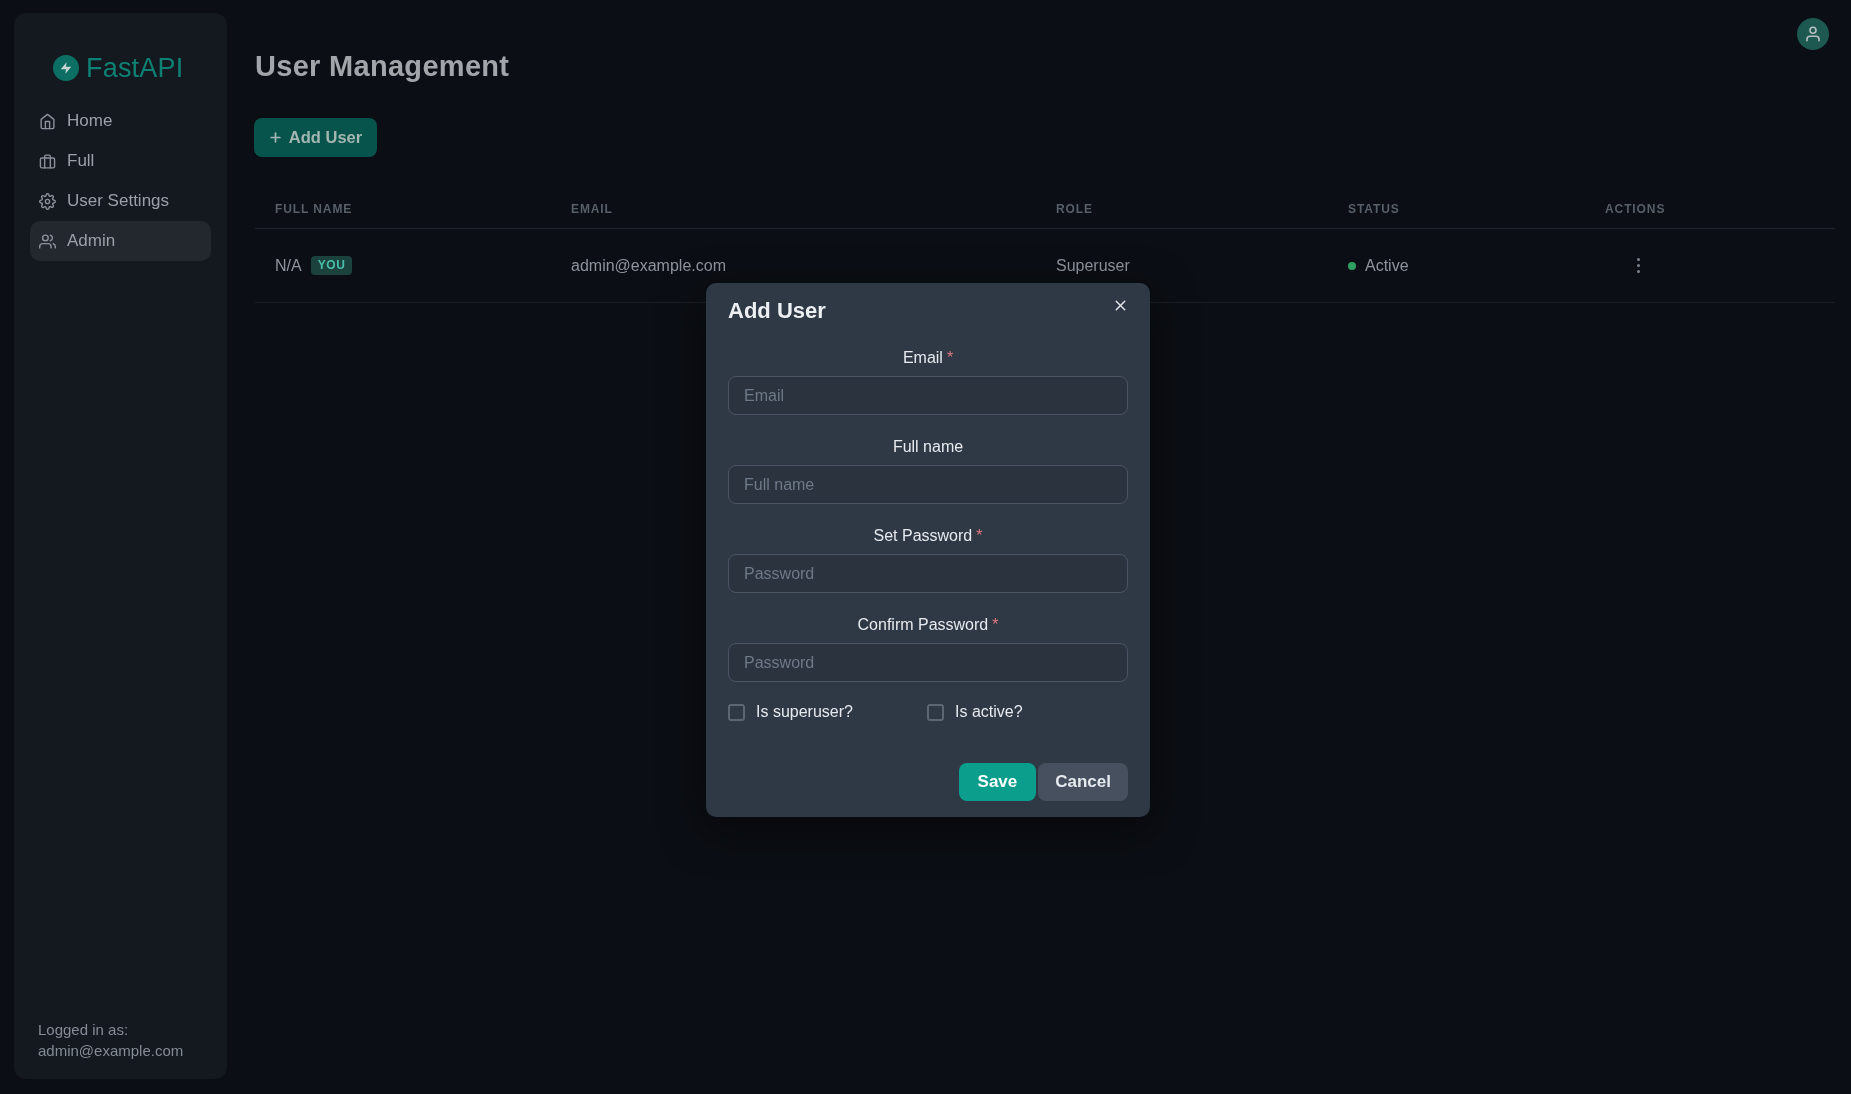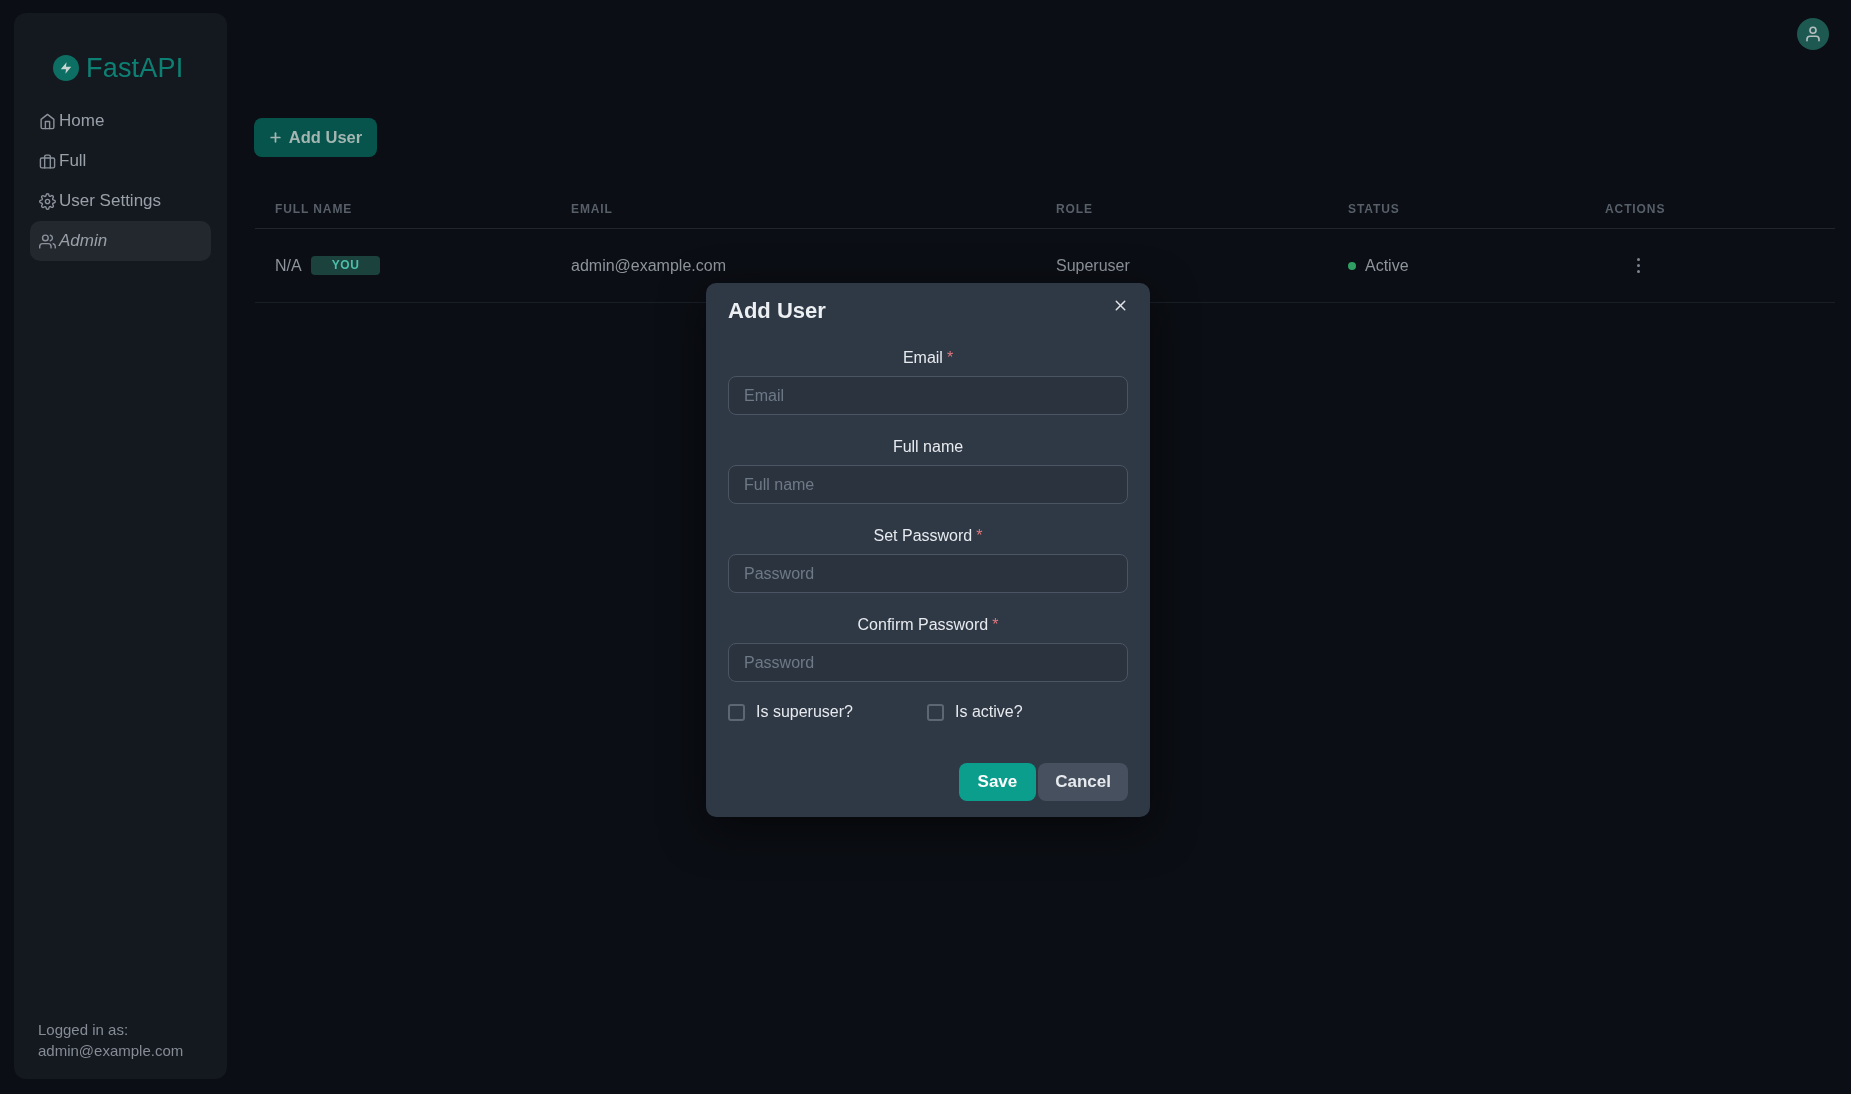--- a/index.html
+++ b/index.html
@@ -22,24 +22,24 @@
     display:flex; align-items:center; gap:7px;
   }
   .logo-circle {
     width:26px; height:26px; border-radius:50%; background:#0d6f64;
     display:flex; align-items:center; justify-content:center; color:#c8d4d2;
   }
   .logo-text { font-size:27px; font-weight:500; color:#0d8074; letter-spacing:0.2px; }
   .nav { position:absolute; left:0; top:88px; width:100%; }
   .nav-item {
     height:40px; margin:0 16px; padding-left:9px; border-radius:10px;
-    display:flex; align-items:center; gap:3px;
+    display:flex; align-items:center; gap:11px;
     color:#9aa0a8; font-size:17px; cursor:pointer;
   }
-  .nav-item.active { background:#23272e;font-style:italic; }
+  .nav-item.active { background:#23272e; }
   .nav-icon { width:17px; height:17px; color:#8b919a; flex:0 0 auto; display:flex; }
   .nav-icon svg { width:17px; height:17px; }
   .sidebar-footer {
     position:absolute; left:24px; top:1006px;
     font-size:15px; line-height:21px; color:#858c95;
   }
 
   
   .page-title {
     position:absolute; left:255px; top:50px;
@@ -73,21 +73,21 @@
     display:grid; grid-template-columns:296px 485px 292px 257px 250px;
     height:74px; align-items:center; border-bottom:1px solid #1a1f26;
   }
   .t-row > div {
     padding-left:20px; font-size:16px; color:#8e949c;
     display:flex; align-items:center;
   }
   .you-badge {
     margin-left:9px; background:#1c423e; color:#4bbfab;
     font-size:12px; font-weight:bold; letter-spacing:0.6px;
-    padding:2px 21px 3px; border-radius:4px;
+    padding:2px 7px 3px; border-radius:4px;
   }
   .status-dot { width:8px; height:8px; border-radius:50%; background:#2f9e63; margin-right:9px; }
   .kebab {
     margin-left:23px; width:20px; height:24px; border:none; background:transparent;
     display:flex; flex-direction:column; align-items:center; justify-content:center;
     gap:3px; cursor:pointer;
   }
   .kebab i { width:3px; height:3px; border-radius:50%; background:#7d848e; }
 
   
@@ -182,20 +182,21 @@
         </span>
         <span>Admin</span>
       </div>
     </nav>
     <div class="sidebar-footer">
       <div>Logged in as:</div>
       <div>admin@example.com</div>
     </div>
   </aside>
 
+  <h1 class="page-title">User Management</h1>
 
   <button class="add-user-btn">
     <span class="plus-icon">
       <svg width="13" height="13" viewBox="0 0 24 24" fill="none" stroke="currentColor" stroke-width="3.2" stroke-linecap="round">
           <line x1="12" y1="4" x2="12" y2="20"></line>
           <line x1="4" y1="12" x2="20" y2="12"></line>
         </svg>
     </span>
     <span>Add User</span>
   </button>

